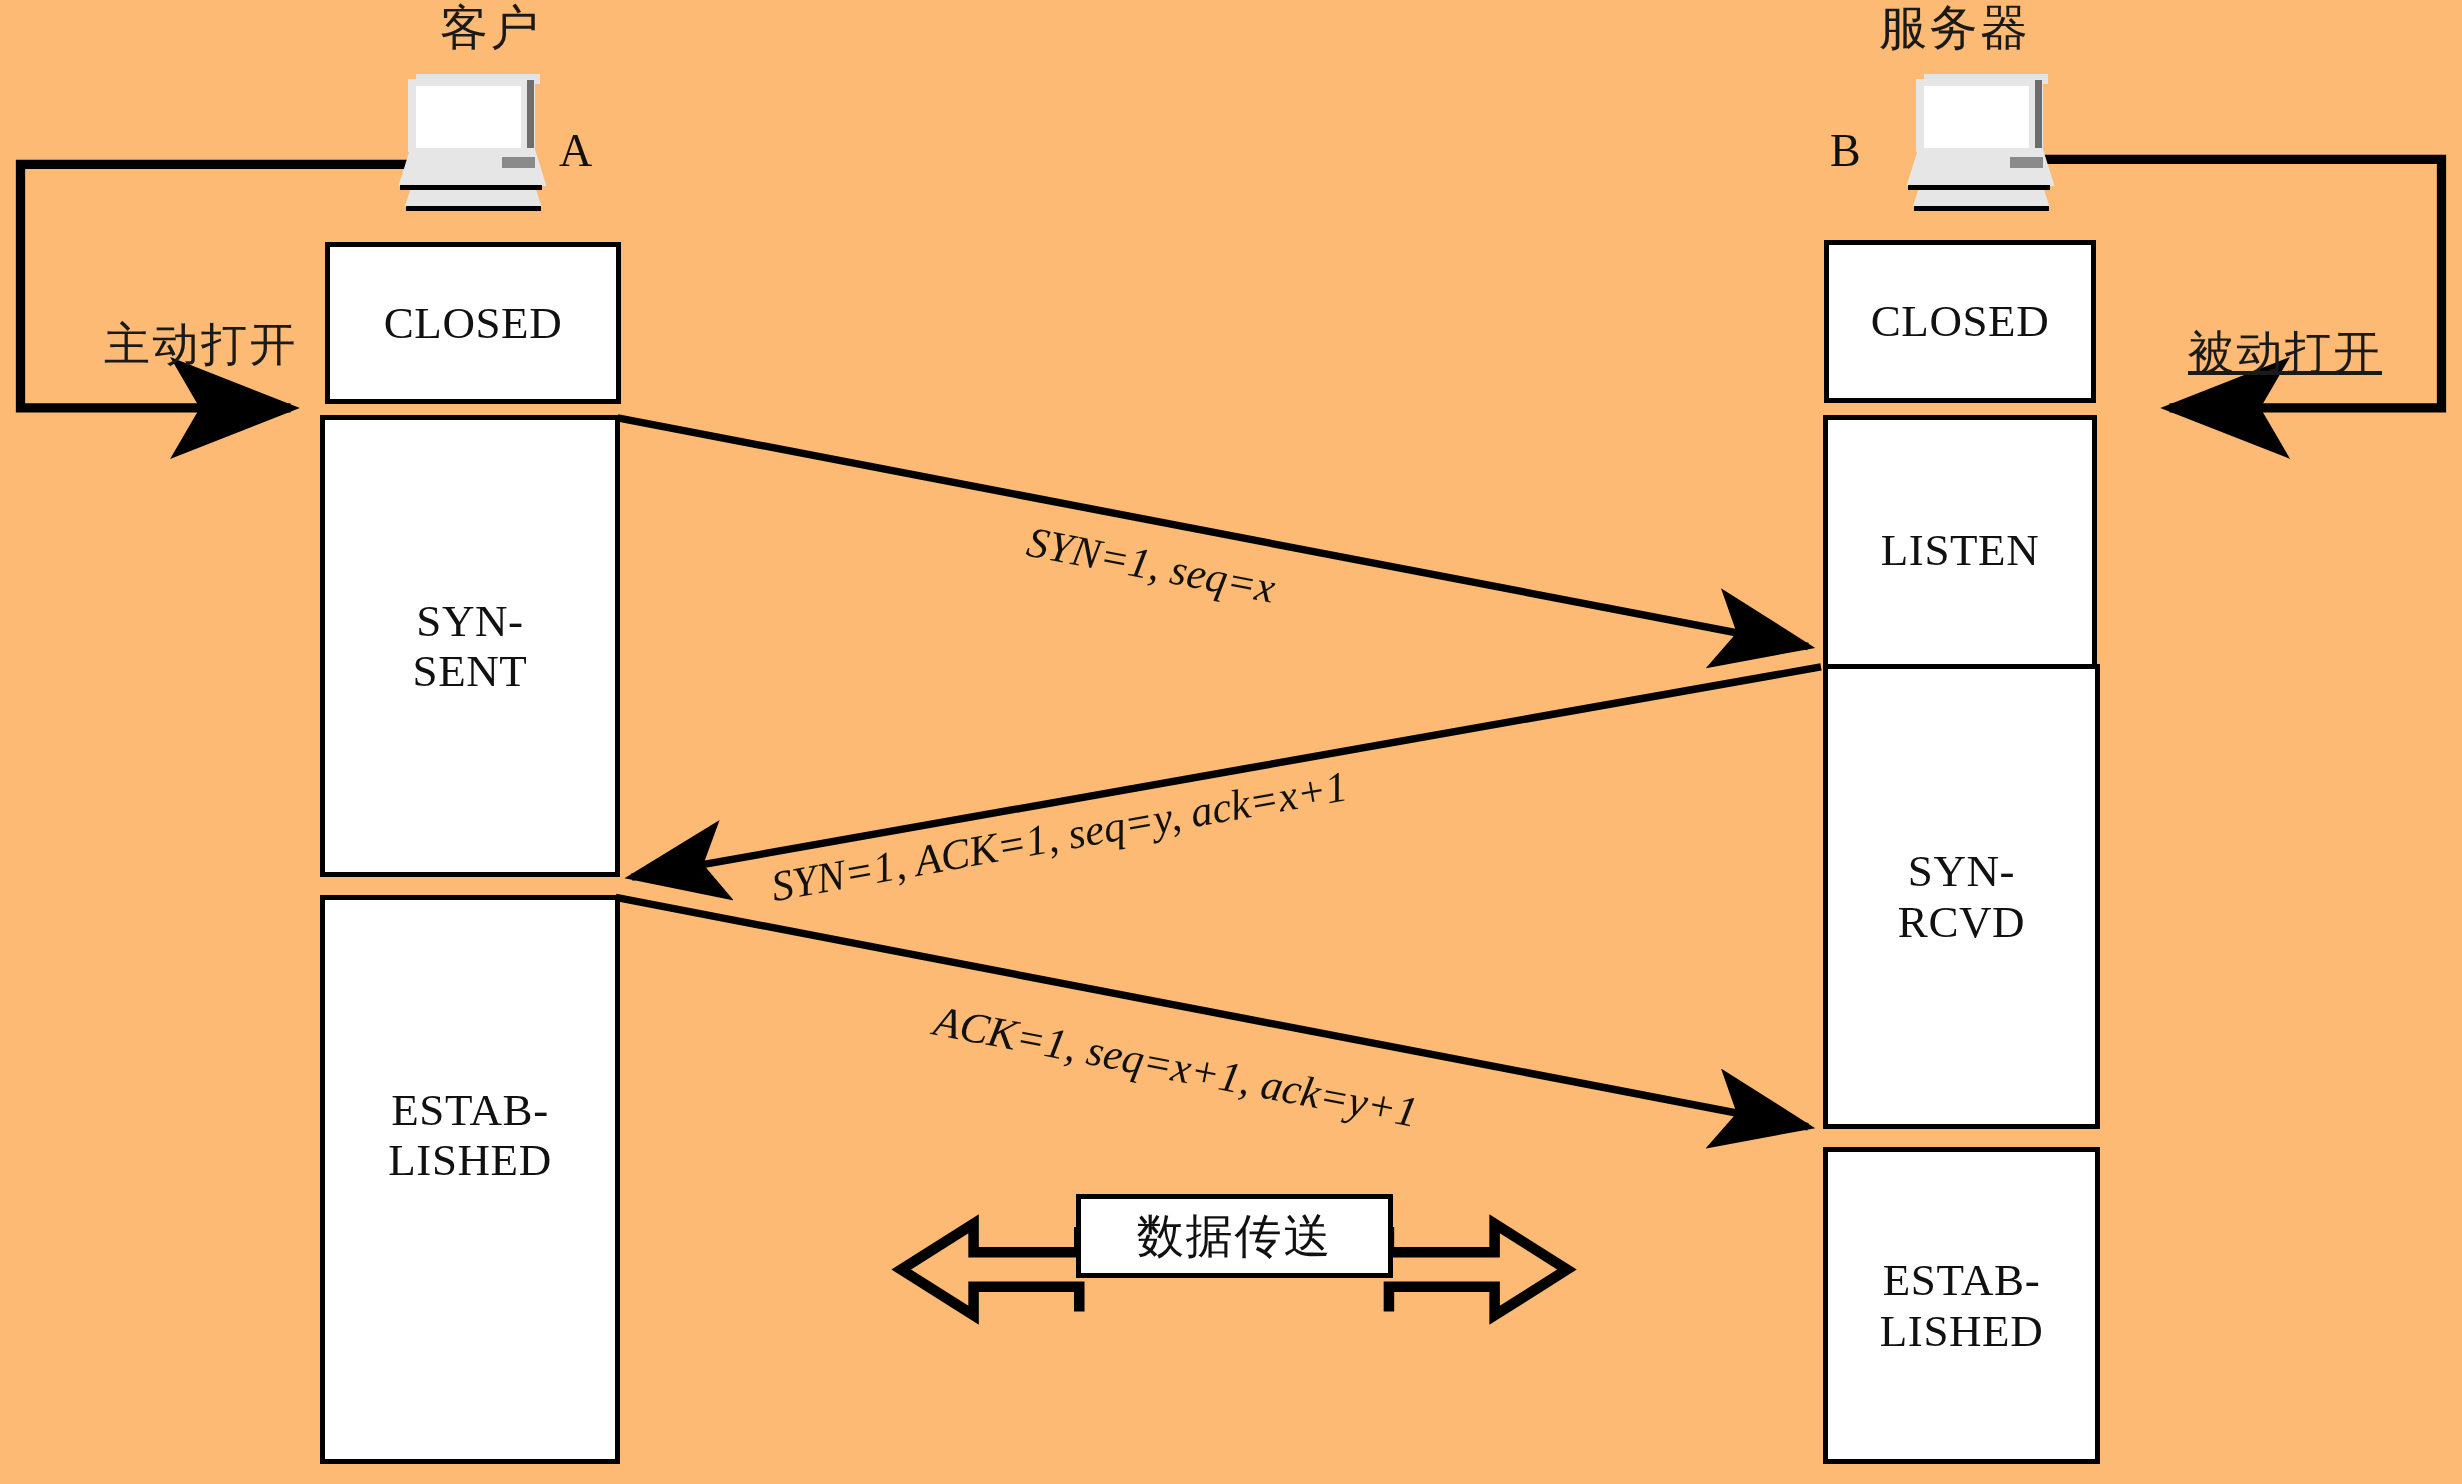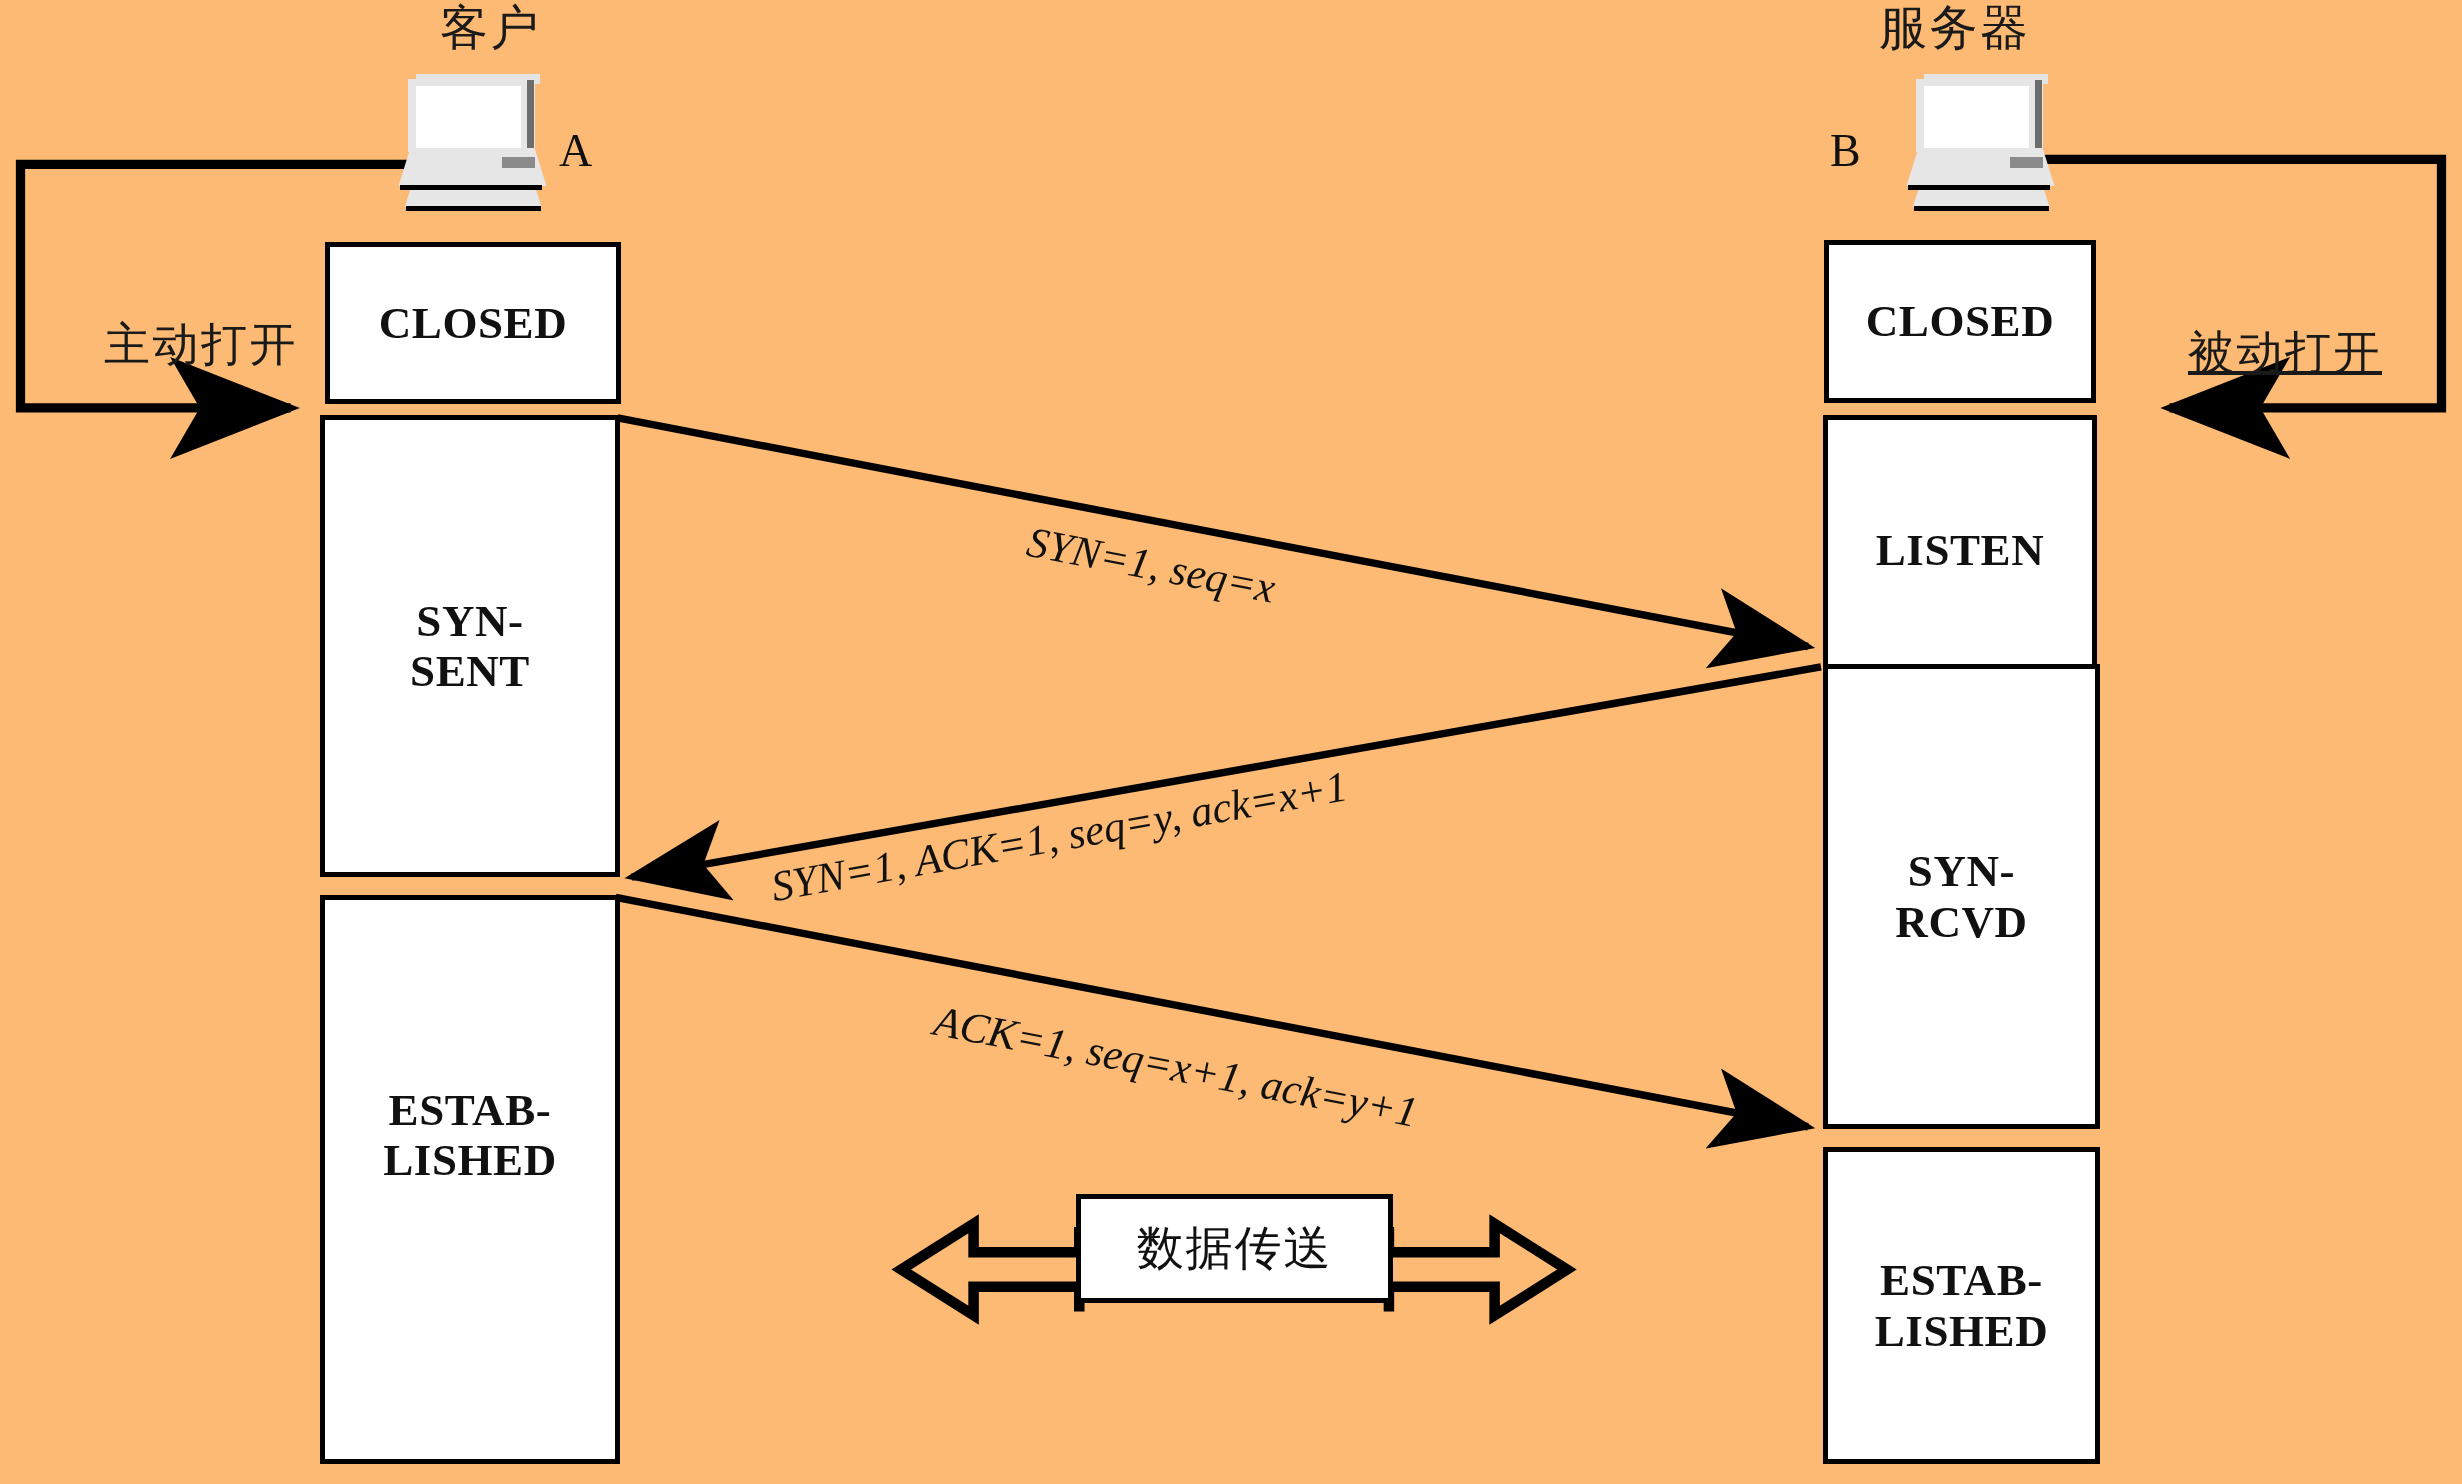--- a/index.html
+++ b/index.html
@@ -23,21 +23,20 @@
     border: 5.6px solid #000000;
     background: #ffffff;
     display: flex;
     justify-content: center;
     color: #111111;
     font-size: 45px;
     line-height: 1.12;
     text-align: center;
     letter-spacing: 0.6px;
     white-space: pre-line;
-    font-weight: bold;
   }
   .state-box .lbl { display: block; }
 
   
   .host-label {
     position: absolute;
     font-size: 48px;
     color: #1a1a1a;
     letter-spacing: 2.5px;
     white-space: nowrap;
@@ -257,18 +256,18 @@
     <span class="lbl">ESTAB-
 LISHED</span>
   </div>
 
   <div class="msg" style="left:1023px; top:516px; transform: rotate(10.9deg);">SYN=1, seq=x</div>
 
   <div class="msg" style="left:776px; top:862px; transform: rotate(-10.0deg);">SYN=1, ACK=1, seq=y, ack=x+1</div>
 
   <div class="msg" style="left:930px; top:995px; transform: rotate(10.9deg);">ACK=1, seq=x+1, ack=y+1</div>
 
-  <div class="data-box" style="left:1076px; top:1194px; width:317px; height:109px;justify-content:center;">
+  <div class="data-box" style="left:1076px; top:1194px; width:317px; height:84px;justify-content:center;">
     <span>数据传送</span>
   </div>
 
 </div>
 
 
 </body></html>

